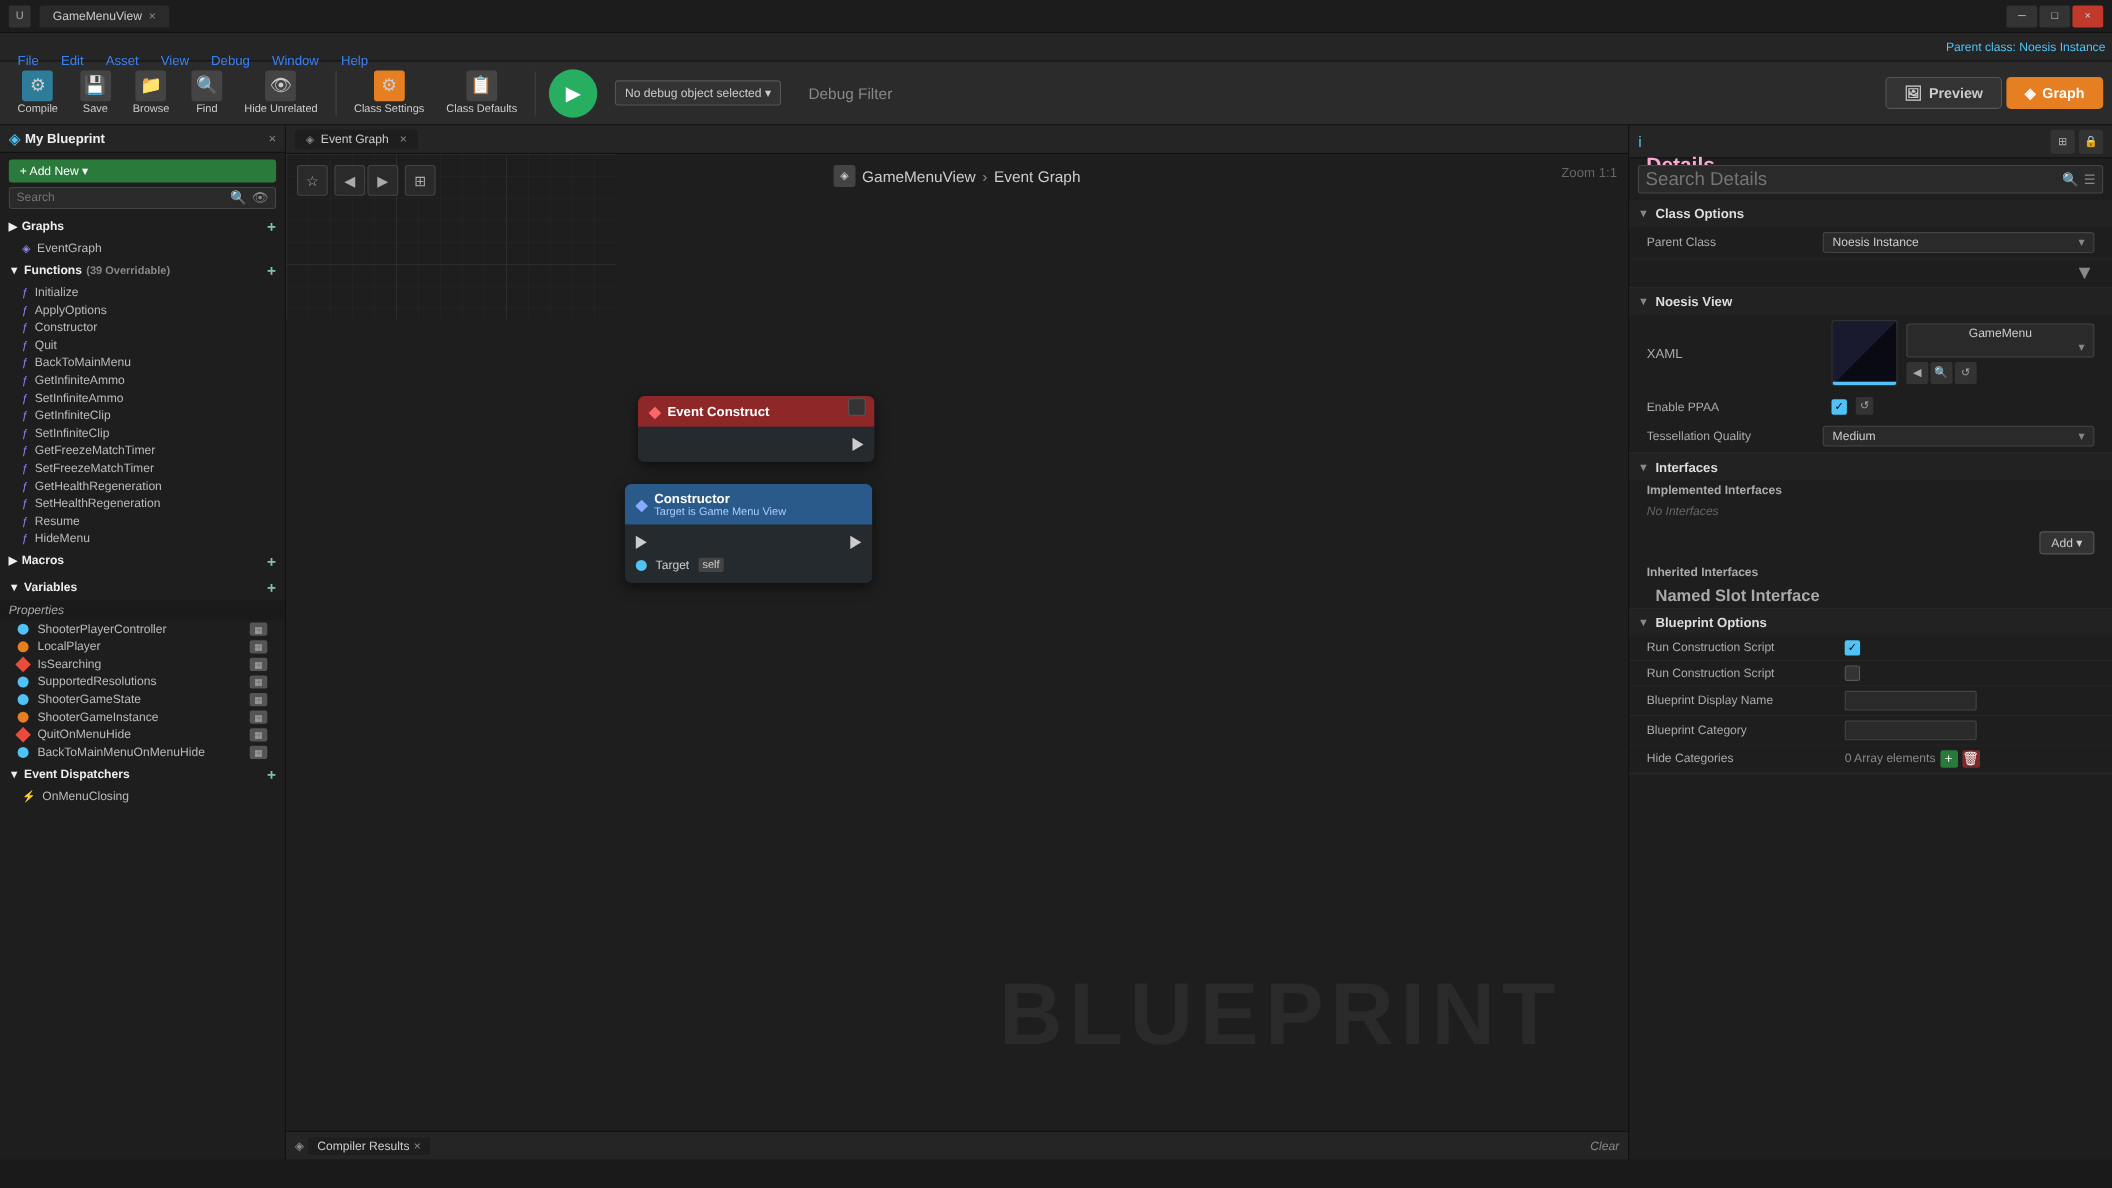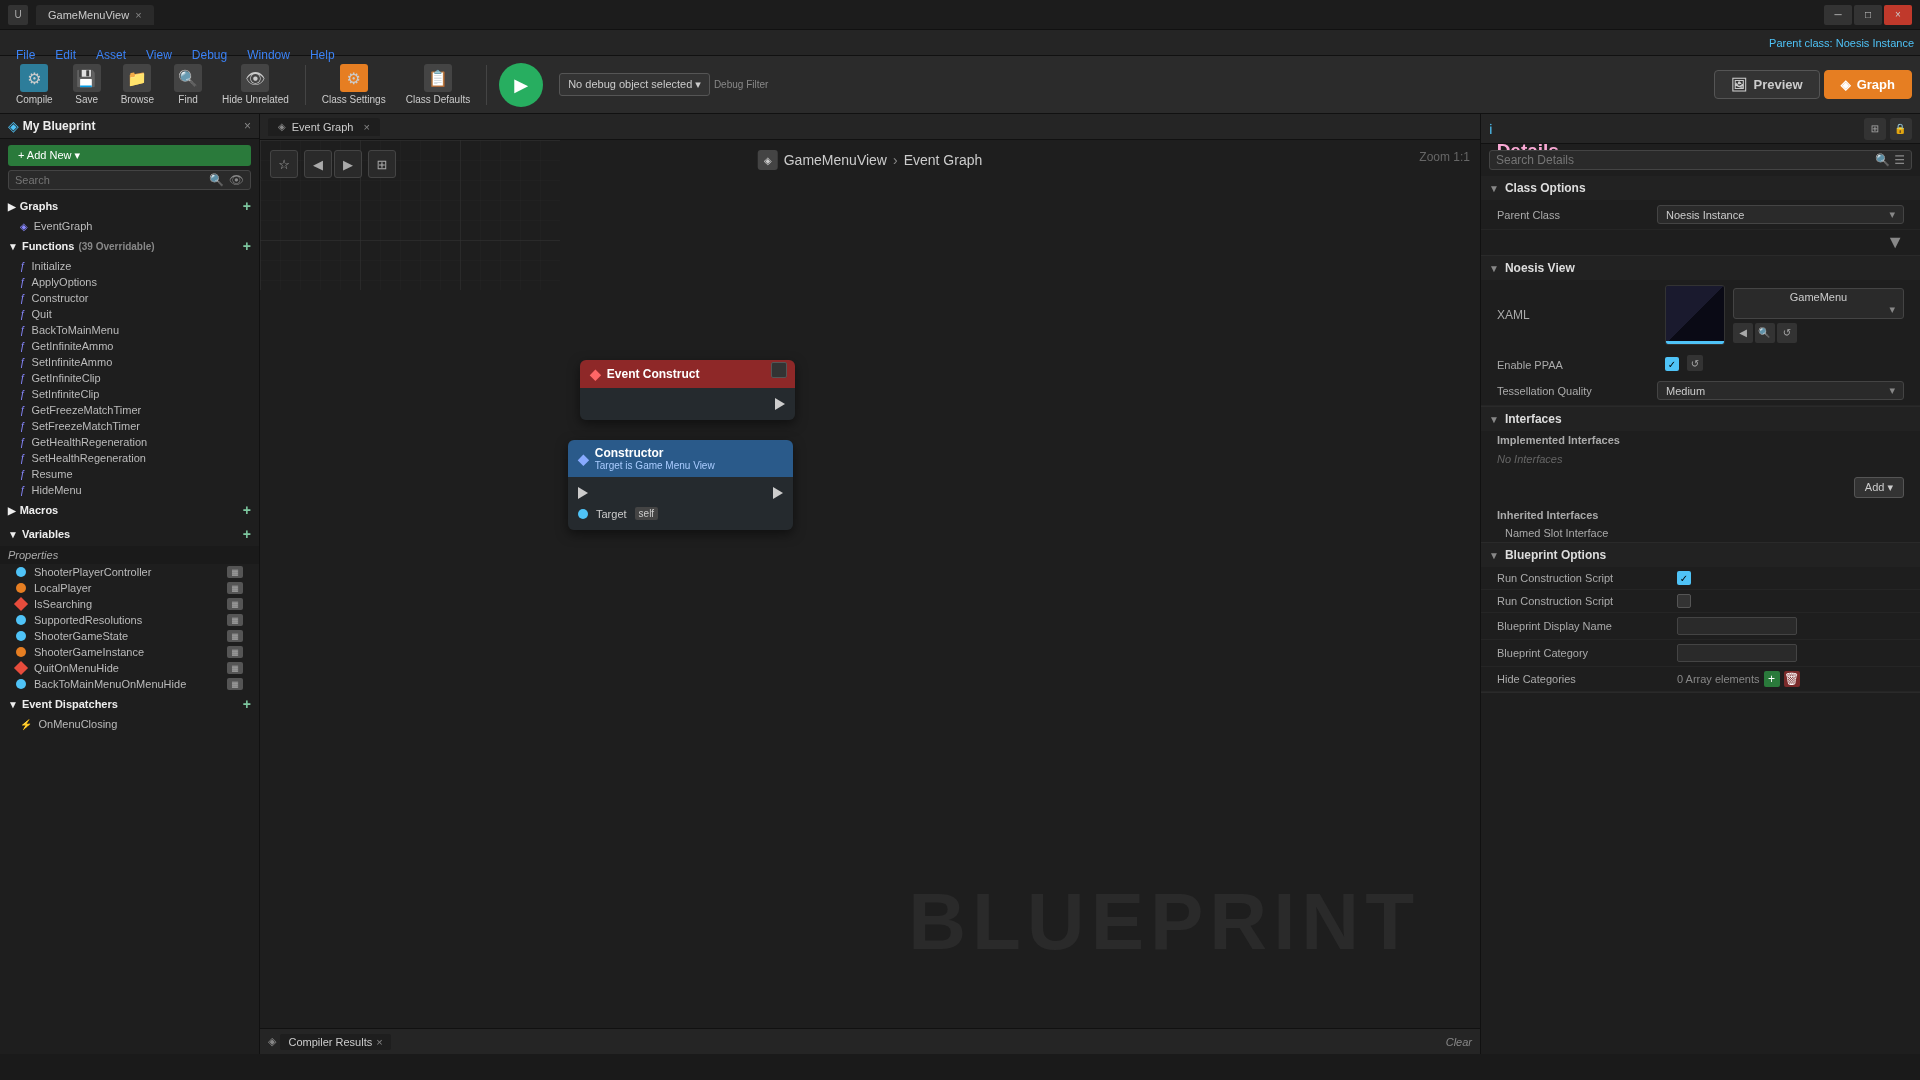--- a/index.html
+++ b/index.html
@@ -28,21 +28,21 @@
     .tb-btn.save .icon-box { background: #444; }
     .tb-btn.browse .icon-box { background: #444; }
     .tb-btn.find .icon-box { background: #444; }
     .tb-btn.hide .icon-box { background: #444; }
     .tb-btn.class-settings .icon-box { background: #e67e22; }
     .tb-btn.class-defaults .icon-box { background: #444; }
     .tb-separator { width: 1px; height: 40px; background: #444; margin: 0 4px; }
     .tb-play-btn { display: flex; align-items: center; justify-content: center; width: 44px; height: 44px; border-radius: 50%; background: #27ae60; color: white; font-size: 18px; cursor: pointer; margin: 0 4px; }
     .debug-selector { display: flex; align-items: center; gap: 4px; margin-left: 8px; }
     .debug-dropdown { background: #333; border: 1px solid #555; color: #ccc; padding: 4px 8px; border-radius: 3px; font-size: 11px; display: flex; align-items: center; gap: 6px; cursor: pointer; }
-    .debug-label { font-size: 10px; color: #888; }
+    .debug-label { font-size: 14px; color: #888; margin-left: 21px; }
 
     .preview-graph-btns { margin-left: auto; display: flex; gap: 4px; }
     .pg-btn { display: flex; align-items: center; gap: 6px; padding: 6px 16px; border-radius: 4px; cursor: pointer; font-size: 13px; font-weight: bold; color: #ccc; border: 1px solid #555; background: #333; }
     .pg-btn.active { background: #e67e22; border-color: #e67e22; color: white; }
 
     
     #main { display: flex; height: calc(1080px - 30px - 26px - 58px - 26px); }
 
     
     #left-panel { width: 260px; background: #1e1e1e; border-right: 1px solid #111; display: flex; flex-direction: column; flex-shrink: 0; }
@@ -120,21 +120,21 @@
 
     
     #right-panel { width: 440px; background: #1e1e1e; border-left: 1px solid #111; display: flex; flex-direction: column; flex-shrink: 0; overflow-y: auto; }
     #right-panel-header { display: flex; align-items: center; background: #252525; padding: 4px 8px; border-bottom: 1px solid #111; gap: 4px; height: 30px; flex-shrink: 0; }
     #right-panel-header .panel-icon { color: #4fc3f7; font-size: 14px; }
     #right-panel-header .panel-title { font-weight: bold; font-size: 19px; color: #f9a8d4; flex: 1; margin-top: 44px; }
     #right-panel-header .panel-btns { display: flex; gap: 4px; }
     #right-panel-header .panel-btn { width: 22px; height: 22px; background: #333; border-radius: 3px; display: flex; align-items: center; justify-content: center; cursor: pointer; font-size: 10px; color: #aaa; }
 
     #search-details { display: flex; align-items: center; background: #2a2a2a; border: 1px solid #444; border-radius: 3px; margin: 6px 8px; padding: 2px 6px; }
-    #search-details input { background: transparent; border: none; color: #ccc; font-size: 12px; flex: 1; outline: none; }
+    #search-details input { background: transparent; border: none; color: #ccc; font-size: 17px; flex: 1; outline: none; }
     #search-details .sd-icons { display: flex; gap: 4px; color: #888; }
 
     .details-section { border-bottom: 1px solid #2a2a2a; }
     .details-section-header { display: flex; align-items: center; padding: 5px 8px; cursor: pointer; background: #222; font-size: 12px; font-weight: bold; color: #ddd; }
     .details-section-header .ds-arrow { margin-right: 6px; color: #888; font-size: 10px; }
     .details-row { display: flex; align-items: center; padding: 5px 16px; border-bottom: 1px solid #252525; font-size: 11px; }
     .details-label { width: 160px; color: #aaa; flex-shrink: 0; }
     .details-value { flex: 1; }
     .details-dropdown { display: flex; align-items: center; background: #2a2a2a; border: 1px solid #444; border-radius: 3px; padding: 2px 8px; font-size: 11px; color: #ccc; cursor: pointer; gap: 4px; }
     .details-dropdown .dd-arrow { margin-left: auto; color: #888; }
@@ -151,21 +151,21 @@
     .checkbox-row { display: flex; align-items: flex-end; padding: 5px 16px; gap: 8px; font-size: 11px; }
     .cb-label { width: 160px; color: #aaa; }
     .cb-box { width: 14px; height: 14px; background: #4fc3f7; border-radius: 2px; display: flex; align-items: center; justify-content: center; cursor: pointer; }
     .cb-box.checked::after { content: '✓'; color: #000; font-size: 10px; }
     .cb-reset { width: 16px; height: 16px; background: #333; border-radius: 2px; display: flex; align-items: center; justify-content: center; cursor: pointer; font-size: 10px; color: #aaa; }
     .unchecked-box { width: 14px; height: 14px; background: #333; border: 1px solid #555; border-radius: 2px; cursor: pointer; }
 
     .interfaces-section .no-interfaces { padding: 4px 16px; font-size: 11px; color: #666; font-style: italic; }
     .add-btn-right { display: flex; align-items: center; gap: 4px; background: #333; border: 1px solid #555; border-radius: 3px; padding: 3px 10px; font-size: 11px; color: #ccc; cursor: pointer; margin: 4px 8px; margin-left: auto; width: fit-content; }
 
-    .inherited-item { padding: 3px 24px; font-size: 11px; color: #aaa; }
+    .inherited-item { padding: 3px 24px; font-size: 15px; color: #aaa; font-weight: bold; }
 
     .bp-options-row { display: flex; align-items: center; padding: 4px 16px; font-size: 11px; border-bottom: 1px solid #252525; }
     .bp-options-label { width: 180px; color: #aaa; flex-shrink: 0; }
     .bp-options-value { flex: 1; }
     .bp-input { background: #2a2a2a; border: 1px solid #444; border-radius: 2px; color: #ccc; padding: 2px 6px; font-size: 11px; flex: 1; }
     .bp-arr-controls { display: flex; align-items: center; gap: 4px; }
     .arr-count { color: #888; font-size: 11px; }
     .arr-add { width: 16px; height: 16px; background: #2a7a3b; border-radius: 2px; display: flex; align-items: center; justify-content: center; font-size: 12px; color: white; cursor: pointer; }
     .arr-del { width: 16px; height: 16px; background: #7a2a2a; border-radius: 2px; display: flex; align-items: center; justify-content: center; font-size: 12px; color: white; cursor: pointer; }
 

